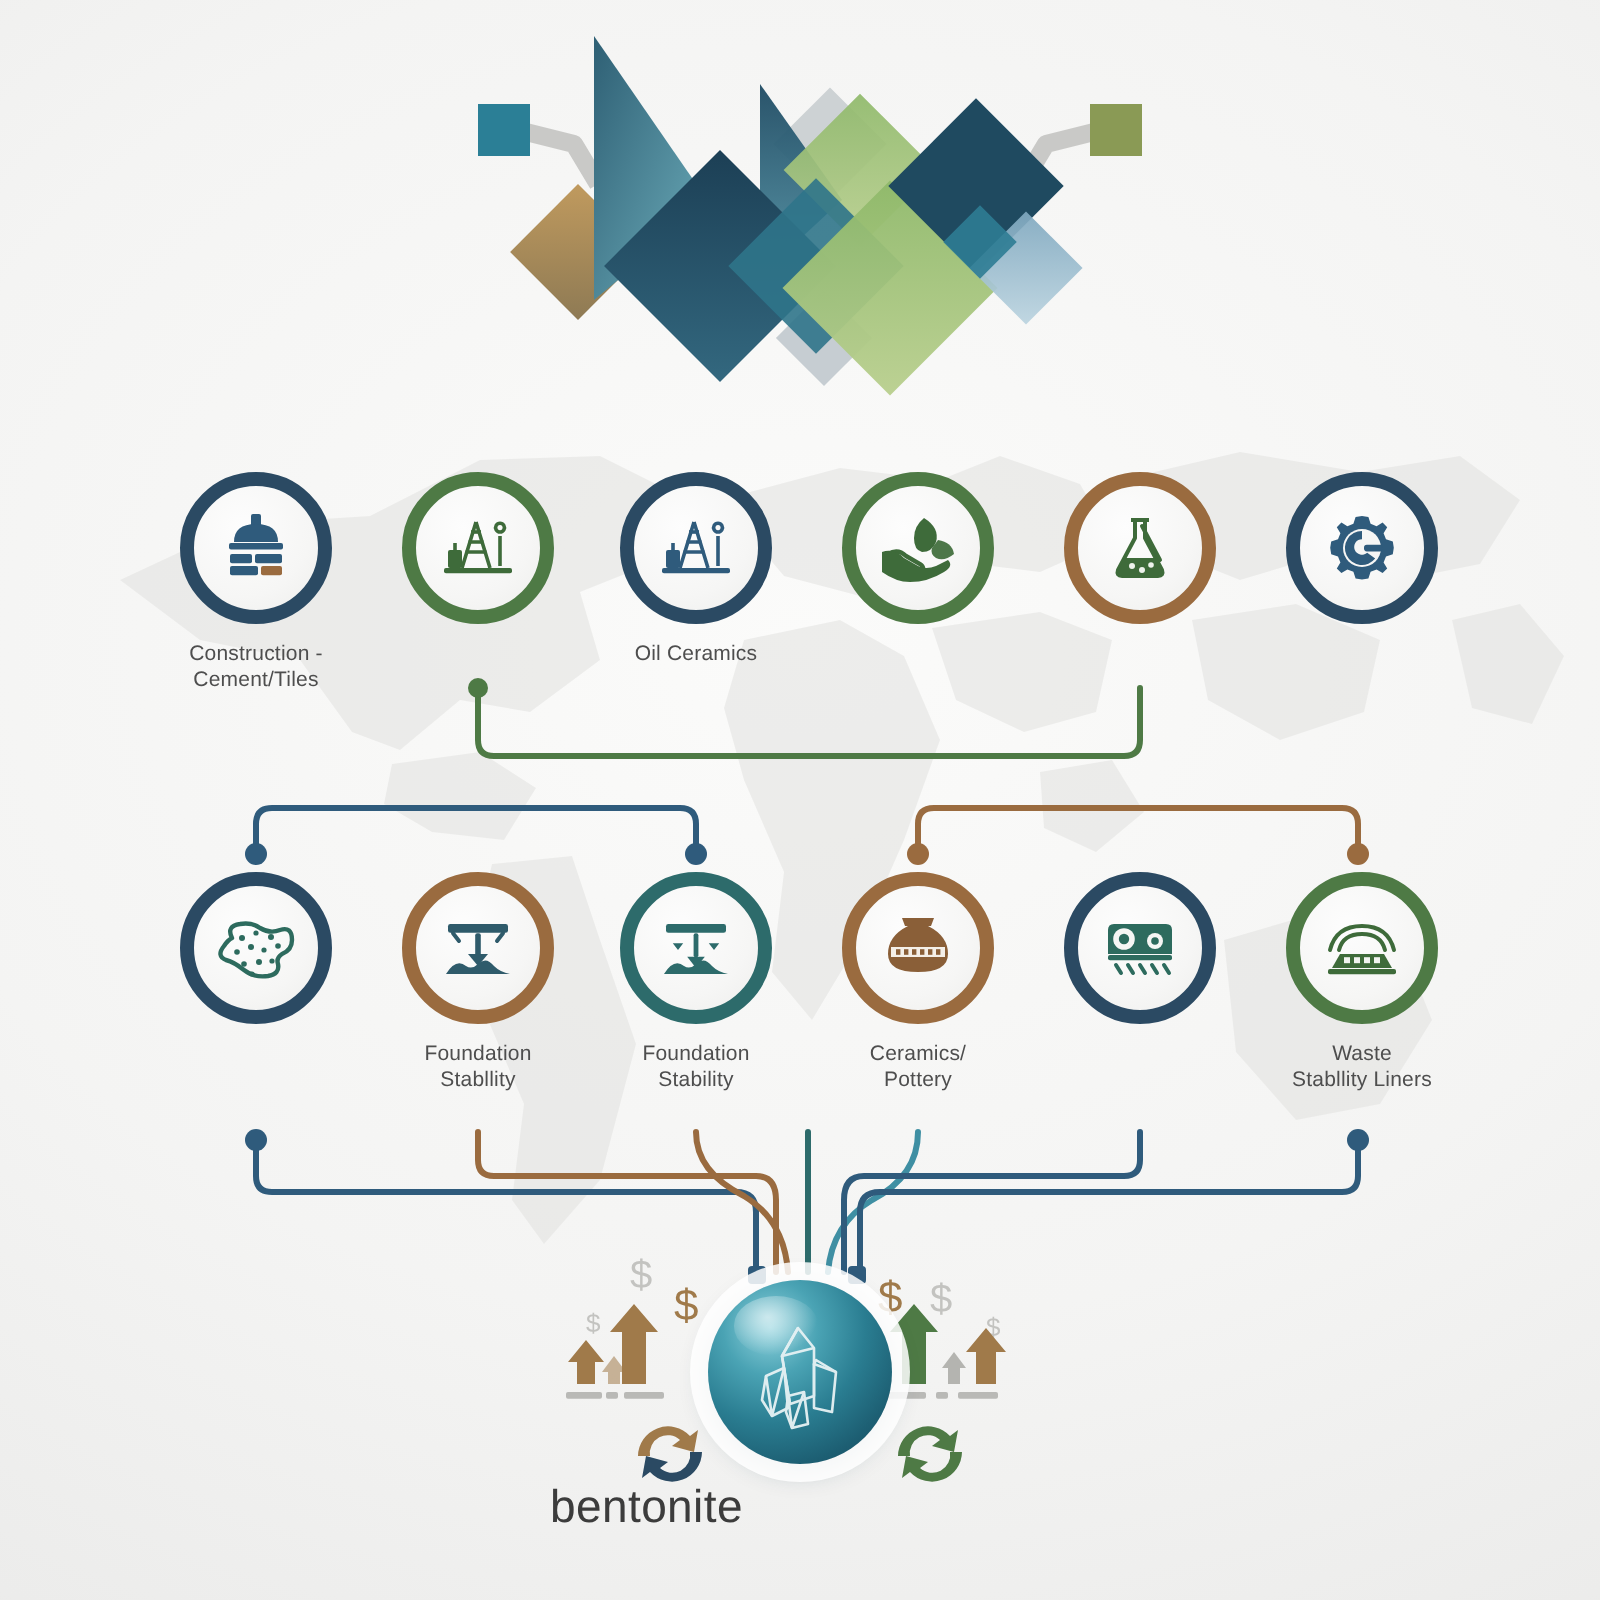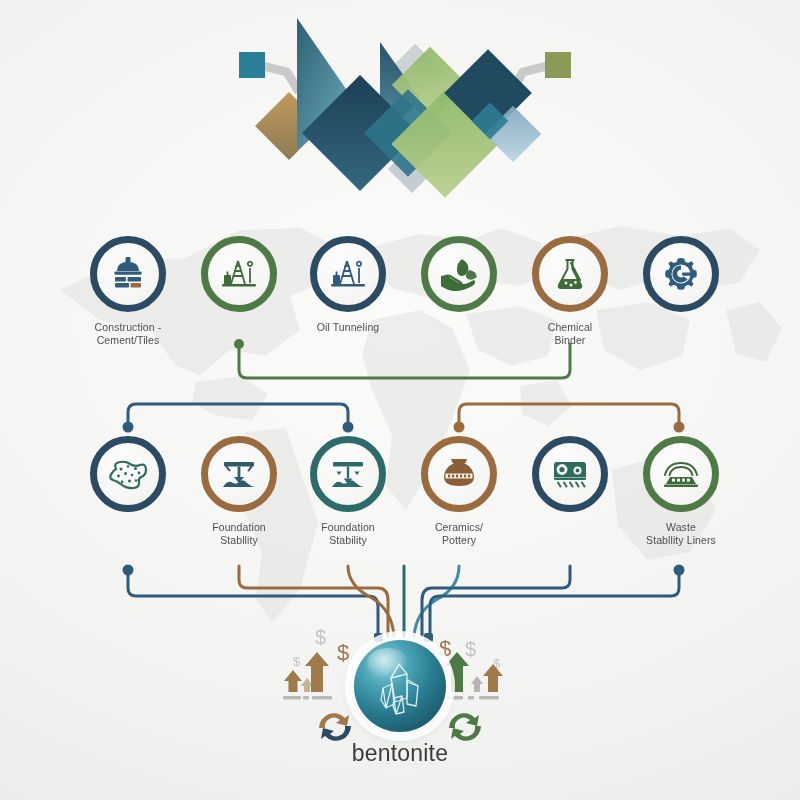--- a/index.html
+++ b/index.html
@@ -50,21 +50,21 @@
     background:
       radial-gradient(circle at 34% 26%, #8fd2dd 0%, #4aa3b4 26%, #2a7d91 52%, #1d5f73 76%, #15455a 100%);
     box-shadow:0 0 0 9px rgba(255,255,255,.85), 0 3px 14px rgba(20,60,80,.30);
   }
   #sphere .gloss{
     position:absolute;left:14%;top:9%;width:46%;height:32%;border-radius:50%;
     background:radial-gradient(ellipse at 40% 35%, rgba(255,255,255,.60), rgba(255,255,255,0) 70%);
   }
   #sphere svg{position:absolute;left:50%;top:52%;transform:translate(-50%,-50%);}
   #brandword{
-    position:absolute;left:0;top:128px;width:250px;text-align:center;
+    position:absolute;left:0;top:128px;width:250px;
     font-size:23px;color:#3c3c3c;letter-spacing:.2px;
   }
   .sym{position:absolute;}
 </style>
 </head>
 <body>
 
 <div id="stage">
 
   <svg id="worldmap" viewBox="0 0 800 520" preserveAspectRatio="none">
@@ -237,21 +237,21 @@
             <path d="M16.5 12 L21.5 12"></path>
             <path d="M31 12 a2.2 2.2 0 1 1 .01 0 M31 14 L31 29"></path>
           </g>
           <g fill="#2f5b7c">
             <rect x="5" y="21" width="7" height="9" rx="1"></rect>
             <rect x="7.6" y="17.5" width="1.8" height="4"></rect>
             <rect x="3" y="30" width="34" height="2.6" rx="1"></rect>
           </g>
         </svg>
       </div>
-      <div class="label">Oil Tunneling</div>
+      <div class="label">Oil Ceramics</div>
     </div>
 
     <div class="node" style="left:403px">
       <div class="ring" style="border:7px solid #4e7a45">
         <svg width="42" height="42" viewBox="0 0 42 42">
           <g fill="#3e6b3a">
             <path d="M24 6 q8 5 6 12 q-2 5 -7 5 q-4 -1 -4 -7 q0 -6 5 -10 z"></path>
             <path d="M31 17 q7 1 8 7 q-5 4 -9 2 q-3 -2 -2 -5 z" opacity=".92"></path>
             <path d="M6 24 q5 -3 9 1 l7 4 q3 2 0 4 l-6 0" stroke="#3e6b3a" stroke-width="2.2" fill="none" stroke-linecap="round"></path>
             <path d="M3 23 q6 -2 11 3 l7 4 q4 2 9 0 l6 -3 q3 3 -2 6 q-8 5 -17 5 q-7 0 -14 -5 z"></path>
@@ -268,22 +268,20 @@
             <path d="M21 9 L30 26" stroke-linecap="round"></path>
           </g>
           <path d="M12.4 25 L27.6 25 L30.8 31 q1 3 -2 3 L11.2 34 q-3 0 -2 -3 z" fill="#3e6b3a"></path>
           <g fill="#eef3ec">
             <circle cx="16" cy="29" r="1.5"></circle>
               <circle cx="21" cy="31" r="1.5"></circle>
               <circle cx="25.5" cy="28.5" r="1.4"></circle>
           </g>
         </svg>
       </div>
-      <div class="label">Chemical
-Binder</div>
     </div>
 
     <div class="node" style="left:625px">
       <div class="ring" style="border:7px solid #2b4a63">
         <svg width="40" height="40" viewBox="0 0 40 40">
           <g fill="#2f5b7c">
             <path d="M20 4 l3.2 .5 1.1 3.4 3 1.2 3-1.8 2.3 2.3 -1.8 3 1.2 3 3.4 1.1 .5 3.2 -.5 3.2 -3.4 1.1 -1.2 3 1.8 3 -2.3 2.3 -3 -1.8 -3 1.2 -1.1 3.4 -3.2 .5 -3.2-.5 -1.1-3.4 -3-1.2 -3 1.8 -2.3-2.3 1.8-3 -1.2-3 -3.4-1.1 -.5-3.2 .5-3.2 3.4-1.1 1.2-3 -1.8-3 2.3-2.3 3 1.8 3-1.2 1.1-3.4z"></path>
           </g>
           <circle cx="20" cy="20" r="9.5" fill="#f6f6f5"></circle>
           <path d="M20 11.5 a8.5 8.5 0 1 0 6.6 13.8 L22.6 22.4 a3.9 3.9 0 1 1 -2.6 -6.8 z" fill="#2f5b7c"></path>

